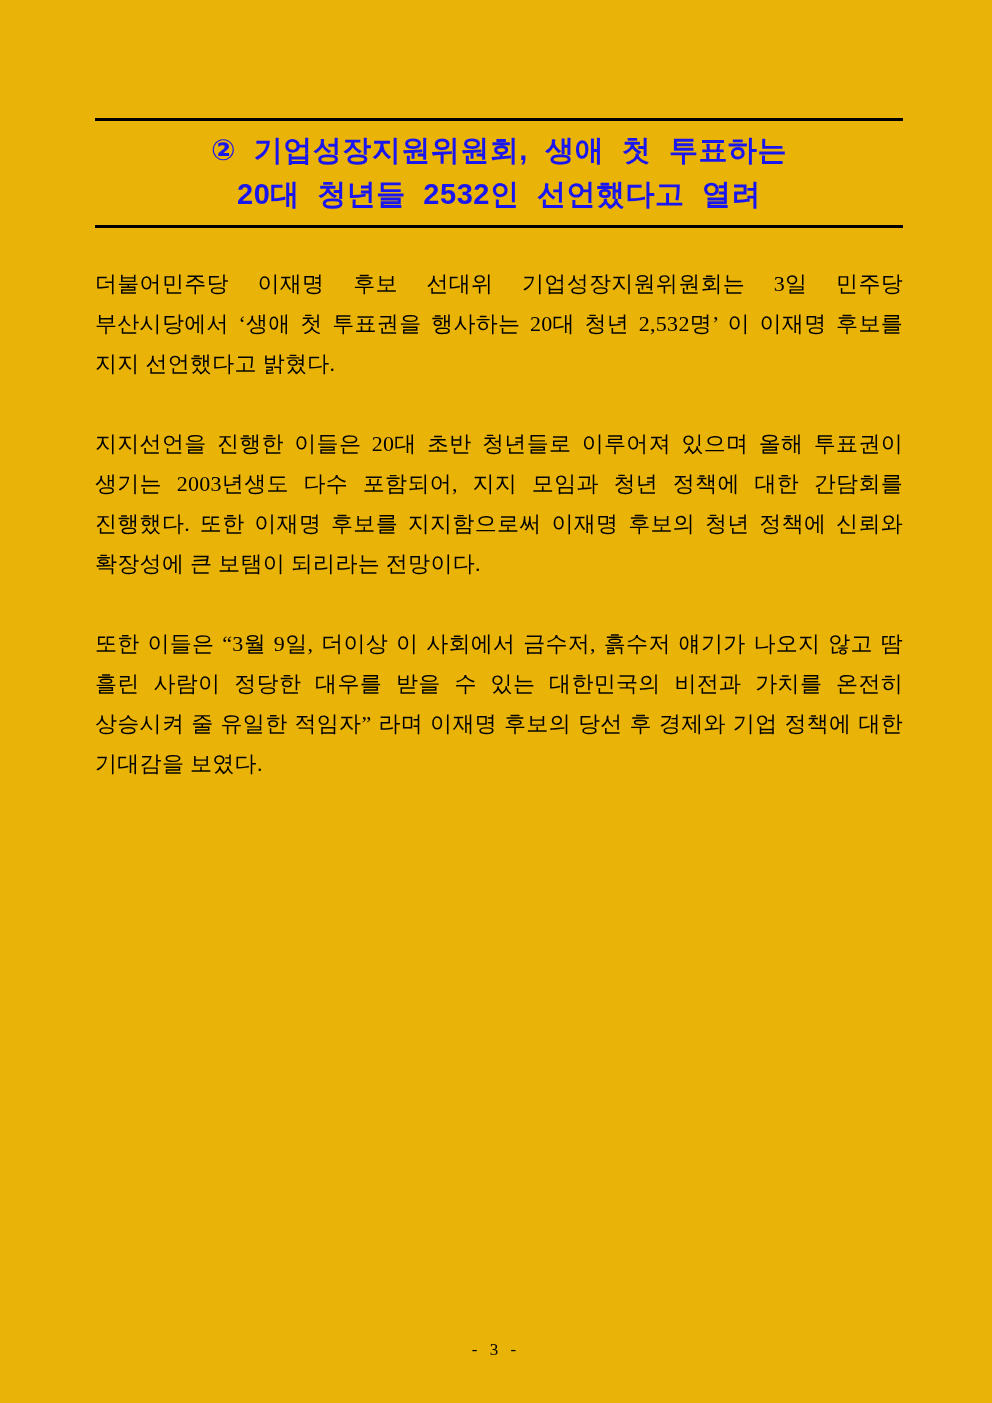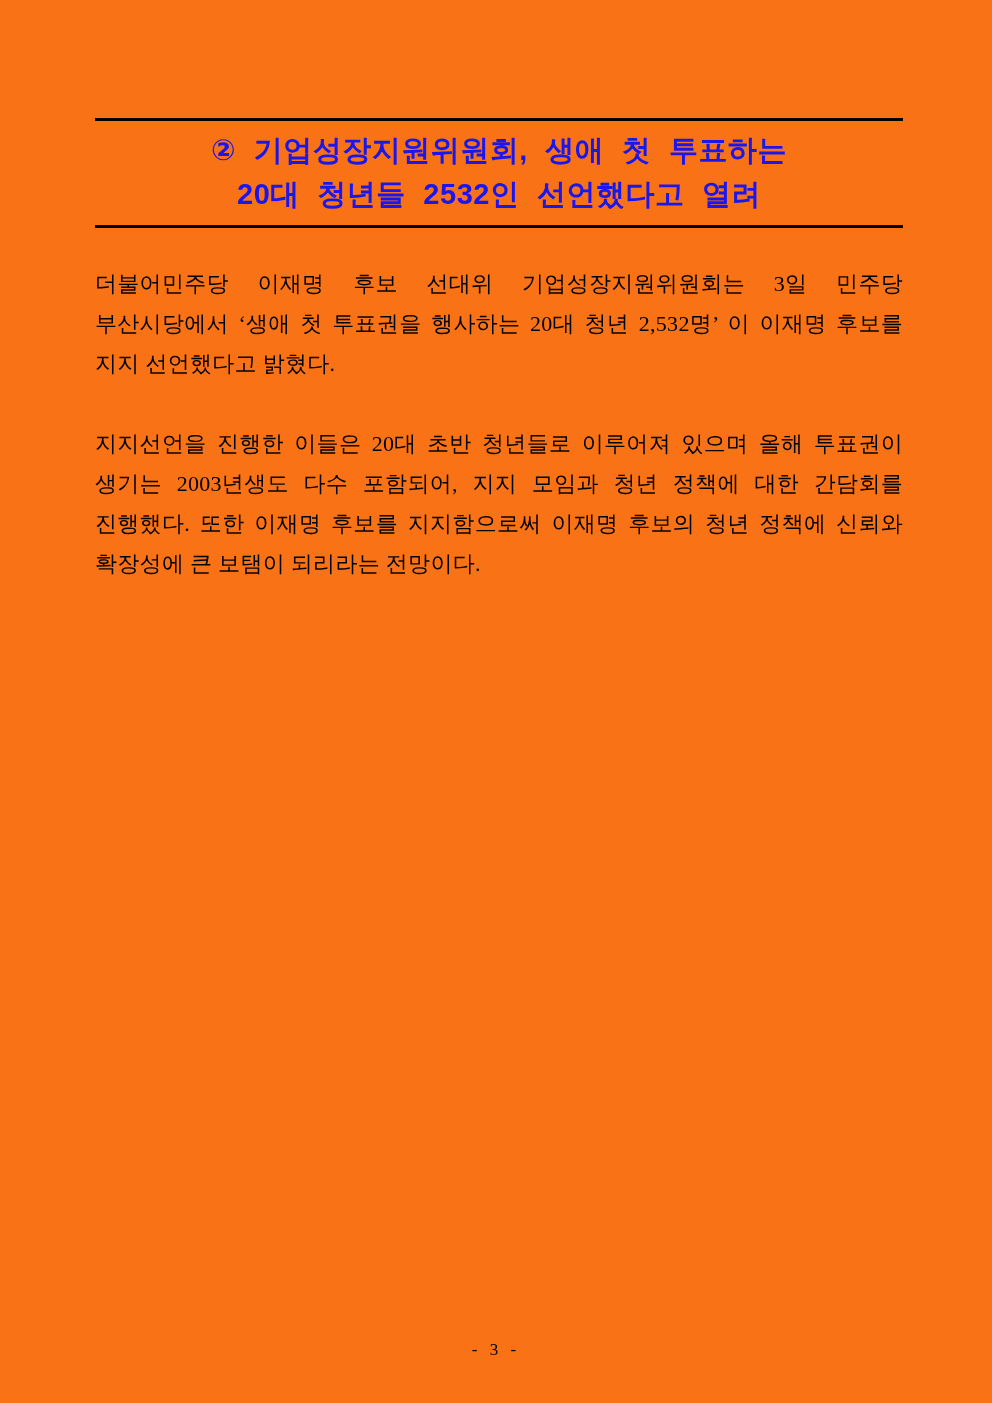--- a/index.html
+++ b/index.html
@@ -4,21 +4,21 @@
 <style>
   html, body {
     margin: 0;
     padding: 0;
     background: #ffffff;
   }
   .page {
     position: relative;
     width: 992px;
     height: 1403px;
-    background: #f97316;
+    background: #eab308;
     overflow: hidden;
     font-family: "Liberation Serif", "DejaVu Serif", serif;
     color: #000000;
   }
   .title-block {
     margin: 118px 89px 0 95px;
   }
   .rule {
     height: 3px;
     background: #000000;
@@ -72,17 +72,18 @@
     <div class="title-lines">
       <div class="title-line">② 기업성장지원위원회, 생애 첫 투표하는</div>
       <div class="title-line">20대 청년들 2532인 선언했다고 열려</div>
     </div>
     <div class="rule"></div>
   </header>
 
   <main class="content">
     <p>더불어민주당 이재명 후보 선대위 기업성장지원위원회는 3일 민주당 부산시당에서 ‘생애 첫 투표권을 행사하는 20대 청년 2,532명’ 이 이재명 후보를 지지 선언했다고 밝혔다.</p>
     <p>지지선언을 진행한 이들은 20대 초반 청년들로 이루어져 있으며 올해 투표권이 생기는 2003년생도 다수 포함되어, 지지 모임과 청년 정책에 대한 간담회를 진행했다. 또한 이재명 후보를 지지함으로써 이재명 후보의 청년 정책에 신뢰와 확장성에 큰 보탬이 되리라는 전망이다.</p>
+    <p>또한 이들은 “3월 9일, 더이상 이 사회에서 금수저, 흙수저 얘기가 나오지 않고 땀 흘린 사람이 정당한 대우를 받을 수 있는 대한민국의 비전과 가치를 온전히 상승시켜 줄 유일한 적임자” 라며 이재명 후보의 당선 후 경제와 기업 정책에 대한 기대감을 보였다.</p>
   </main>
 
   <footer class="page-footer">- 3 -</footer>
 
 </div>
 
 </body></html>

